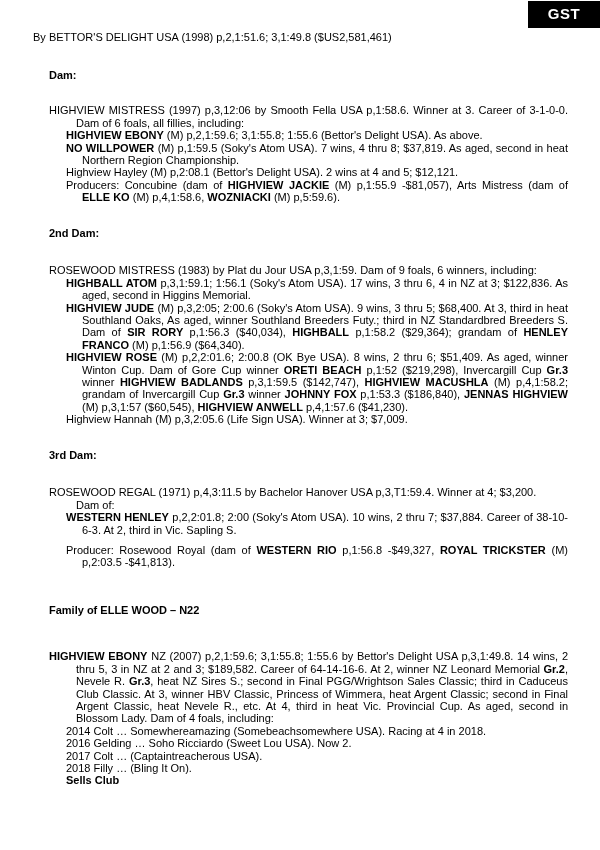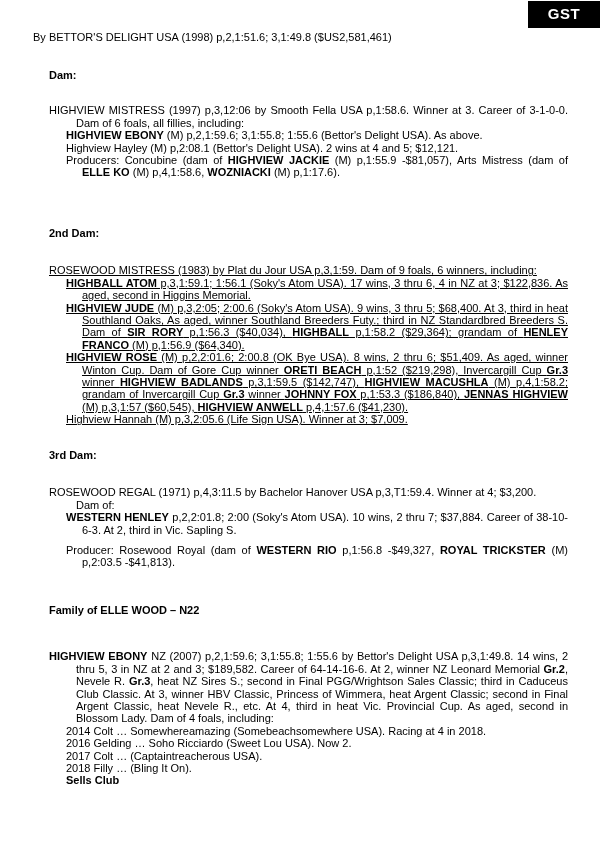--- a/index.html
+++ b/index.html
@@ -42,42 +42,43 @@
     left: 49px;
     right: 32px;
   }
   .section .heading {
     font-weight: bold;
     font-size: 11px;
     line-height: 12.4px;
     margin: 0;
   }
   .sec-dam    { top: 69px; }  .sec-dam    .paras { margin-top: 23px; }
-  .sec-2nd    { top: 227px; } .sec-2nd    .paras { margin-top: 25px; text-decoration: underline; }
+  .sec-2nd    { top: 227px; } .sec-2nd    .paras { margin-top: 25px; }
   .sec-3rd    { top: 449px; } .sec-3rd    .paras { margin-top: 25px; }
   .sec-family { top: 604px; } .sec-family .paras { margin-top: 34px; }
   .para { text-align: justify; }
   .para.l0 { padding-left: 27px; text-indent: -27px; }
   .para.l1 { padding-left: 33px; text-indent: -16px; }
   .para.gap { margin-top: 8px; }
 </style>
 </head>
 <body>
 
 <div class="gst">GST</div>
 
 <div class="sire-line">By BETTOR'S DELIGHT USA (1998) p,2,1:51.6; 3,1:49.8 ($US2,581,461)</div>
 
 <div class="section sec-dam">
   <div class="heading">Dam:</div>
   <div class="paras">
       <div class="para l0"><span>HIGHVIEW MISTRESS (1997) p,3,12:06 by Smooth Fella USA p,1:58.6. Winner at 3. Career of 3-1-0-0. Dam of 6 foals, all fillies, including:</span></div>
       <div class="para l1"><span class="b">HIGHVIEW EBONY</span><span> (M) p,2,1:59.6; 3,1:55.8; 1:55.6 (Bettor's Delight USA). As above.</span></div>
+      <div class="para l1"><span class="b">NO WILLPOWER</span><span> (M) p,1:59.5 (Soky's Atom USA). 7 wins, 4 thru 8; $37,819. As aged, second in heat Northern Region Championship.</span></div>
       <div class="para l1"><span>Highview Hayley (M) p,2:08.1 (Bettor's Delight USA). 2 wins at 4 and 5; $12,121.</span></div>
-      <div class="para l1"><span>Producers: Concubine (dam of </span><span class="b">HIGHVIEW JACKIE</span><span> (M) p,1:55.9 -$81,057), Arts Mistress (dam of </span><span class="b">ELLE KO</span><span> (M) p,4,1:58.6, </span><span class="b">WOZNIACKI</span><span> (M) p,1:17.6).</span></div>
+      <div class="para l1"><span>Producers: Concubine (dam of </span><span class="b">HIGHVIEW JACKIE</span><span> (M) p,1:55.9 -$81,057), Arts Mistress (dam of </span><span class="b">ELLE KO</span><span> (M) p,4,1:58.6, </span><span class="b">WOZNIACKI</span><span> (M) p,5:59.6).</span></div>
     </div>
 </div>
 
 <div class="section sec-2nd">
   <div class="heading">2nd Dam:</div>
   <div class="paras">
       <div class="para l0"><span>ROSEWOOD MISTRESS (1983) by Plat du Jour USA p,3,1:59. Dam of 9 foals, 6 winners, including:</span></div>
       <div class="para l1"><span class="b">HIGHBALL ATOM</span><span> p,3,1:59.1; 1:56.1 (Soky's Atom USA). 17 wins, 3 thru 6, 4 in NZ at 3; $122,836. As aged, second in Higgins Memorial.</span></div>
       <div class="para l1"><span class="b">HIGHVIEW JUDE</span><span> (M) p,3,2:05; 2:00.6 (Soky's Atom USA). 9 wins, 3 thru 5; $68,400. At 3, third in heat Southland Oaks, As aged, winner Southland Breeders Futy.; third in NZ Standardbred Breeders S. Dam of </span><span class="b">SIR RORY</span><span> p,1:56.3 ($40,034), </span><span class="b">HIGHBALL</span><span> p,1:58.2 ($29,364); grandam of </span><span class="b">HENLEY FRANCO</span><span> (M) p,1:56.9 ($64,340).</span></div>
       <div class="para l1"><span class="b">HIGHVIEW ROSE</span><span> (M) p,2,2:01.6; 2:00.8 (OK Bye USA). 8 wins, 2 thru 6; $51,409. As aged, winner Winton Cup. Dam of Gore Cup winner </span><span class="b">ORETI BEACH</span><span> p,1:52 ($219,298), Invercargill Cup </span><span class="b">Gr.3</span><span> winner </span><span class="b">HIGHVIEW BADLANDS</span><span> p,3,1:59.5 ($142,747), </span><span class="b">HIGHVIEW MACUSHLA</span><span> (M) p,4,1:58.2; grandam of Invercargill Cup </span><span class="b">Gr.3</span><span> winner </span><span class="b">JOHNNY FOX</span><span> p,1:53.3 ($186,840), </span><span class="b">JENNAS HIGHVIEW</span><span> (M) p,3,1:57 ($60,545), </span><span class="b">HIGHVIEW ANWELL</span><span> p,4,1:57.6 ($41,230).</span></div>

